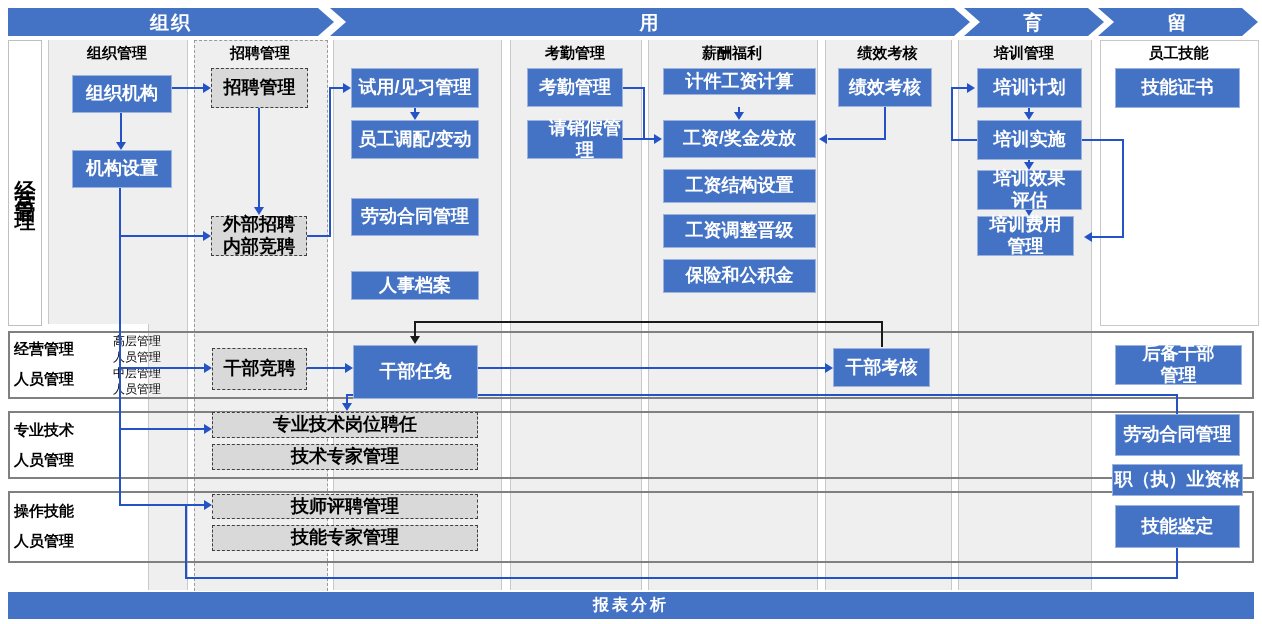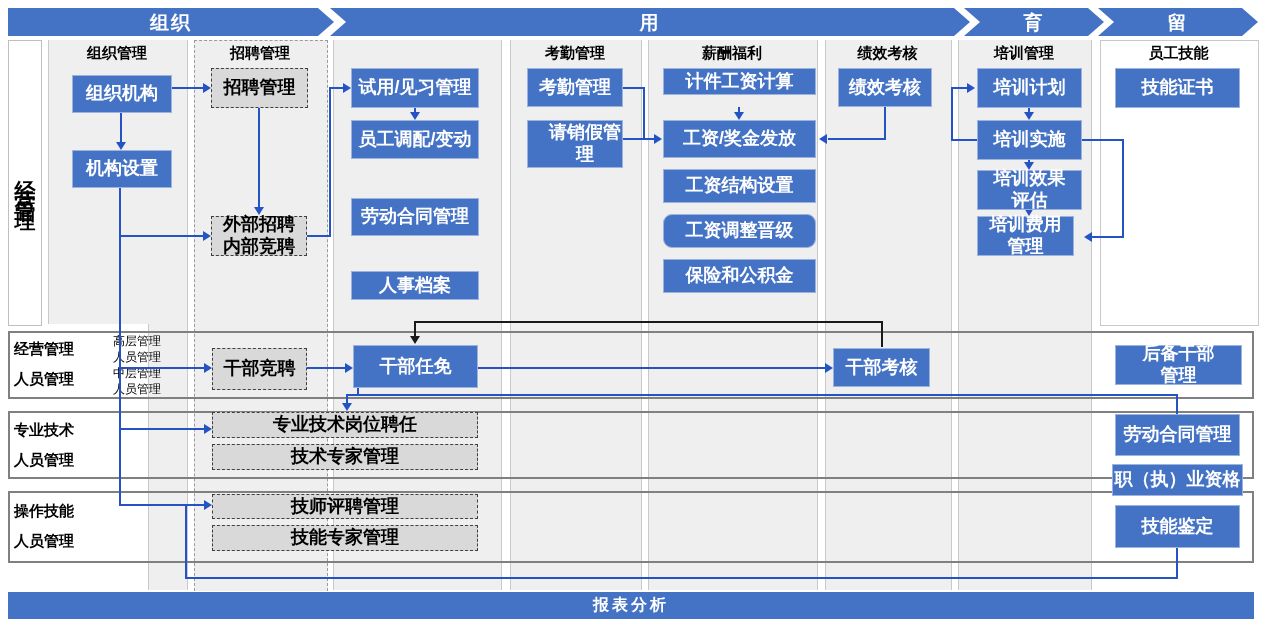--- a/index.html
+++ b/index.html
@@ -179,41 +179,41 @@
   <div class="box dash" style="left:211px;top:68px;width:97px;height:40px;">招聘管理</div>
   <div class="box dash" style="left:211px;top:216px;width:96px;height:40px;">外部招聘
 内部竞聘</div>
 
   <div class="box blue" style="left:351px;top:68px;width:128px;height:40px;">试用/见习管理</div>
   <div class="box blue" style="left:351px;top:120px;width:128px;height:39px;">员工调配/变动</div>
   <div class="box blue" style="left:351px;top:198px;width:128px;height:38px;">劳动合同管理</div>
   <div class="box blue" style="left:351px;top:271px;width:128px;height:29px;">人事档案</div>
 
   <div class="box blue" style="left:527px;top:68px;width:96px;height:39px;">考勤管理</div>
-  <div class="box blue" style="left:527px;top:120px;width:96px;height:48px;padding-left:20px;">请销假管理</div>
+  <div class="box blue" style="left:527px;top:120px;width:96px;height:39px;padding-left:20px;">请销假管理</div>
 
   <div class="box blue" style="left:663px;top:68px;width:153px;height:27px;">计件工资计算</div>
   <div class="box blue" style="left:663px;top:120px;width:153px;height:38px;">工资/奖金发放</div>
   <div class="box blue" style="left:663px;top:169px;width:153px;height:34px;">工资结构设置</div>
-  <div class="box blue" style="left:663px;top:214px;width:153px;height:34px;border-radius:9px;">工资调整晋级</div>
+  <div class="box blue" style="left:663px;top:214px;width:153px;height:34px;">工资调整晋级</div>
   <div class="box blue" style="left:663px;top:259px;width:153px;height:34px;">保险和公积金</div>
 
   <div class="box blue" style="left:838px;top:68px;width:94px;height:39px;">绩效考核</div>
 
   <div class="box blue" style="left:977px;top:68px;width:105px;height:40px;">培训计划</div>
   <div class="box blue" style="left:977px;top:120px;width:105px;height:40px;">培训实施</div>
   <div class="box blue" style="left:977px;top:170px;width:105px;height:40px;">培训效果
 评估</div>
   <div class="box blue" style="left:977px;top:216px;width:97px;height:40px;">培训费用
 管理</div>
 
   <div class="box blue" style="left:1115px;top:68px;width:125px;height:40px;">技能证书</div>
 
   <div class="box dash" style="left:212px;top:348px;width:95px;height:42px;">干部竞聘</div>
-  <div class="box blue" style="left:353px;top:345px;width:125px;height:43px;text-align:center;">干部任免</div>
+  <div class="box blue" style="left:353px;top:345px;width:125px;height:54px;text-align:center;">干部任免</div>
   <div class="box blue" style="left:833px;top:348px;width:97px;height:39px;">干部考核</div>
   <div class="box blue" style="left:1115px;top:345px;width:127px;height:40px;">后备干部
 管理</div>
 
   <div class="box dash" style="left:212px;top:412px;width:266px;height:26px;">专业技术岗位聘任</div>
   <div class="box dash" style="left:212px;top:444px;width:266px;height:26px;">技术专家管理</div>
   <div class="box blue" style="left:1115px;top:414px;width:125px;height:42px;">劳动合同管理</div>
 
   <div class="box blue" style="left:1112px;top:464px;width:131px;height:32px;">职（执）业资格</div>
 

